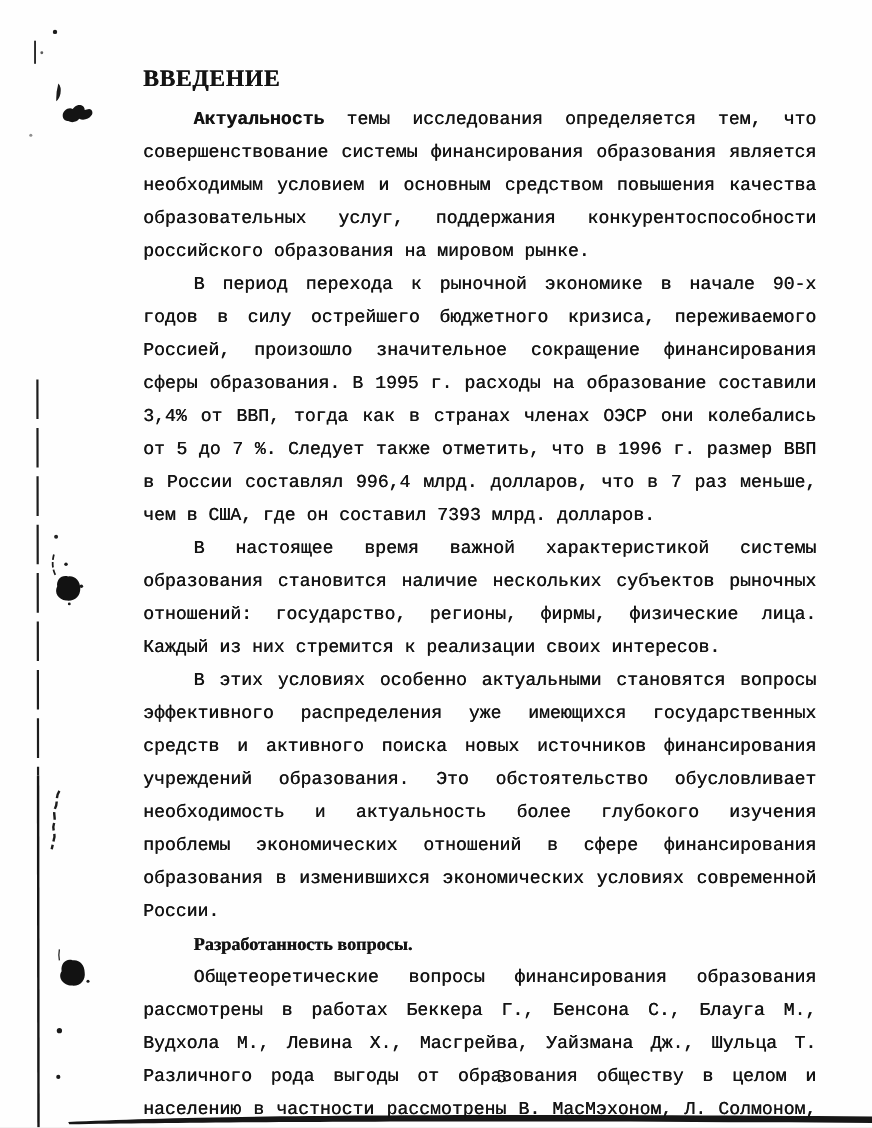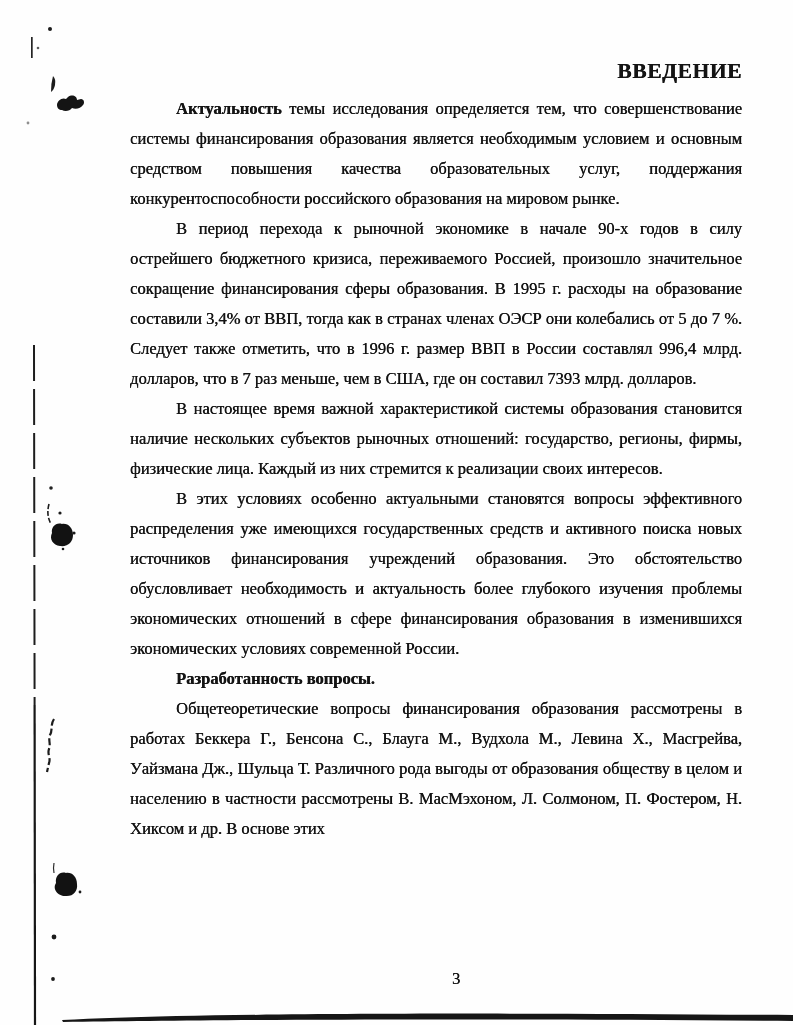--- a/index.html
+++ b/index.html
@@ -13,28 +13,28 @@
   }
   .text-block{
     position:absolute;
     left:130px;top:57px;width:612px;
     font-size:16.5px;line-height:30px;
     text-align:justify;
     text-shadow:0.35px 0 0 currentColor; 
   }
   .doc-title{
     margin:0 0 9px 0;
-    text-align:right;
+    text-align:left;
     font-weight:bold;
     font-size:21.5px;
     letter-spacing:0.6px;
     line-height:28px;
     text-indent:0;
   }
-  .para{margin:0;text-indent:46px;}
+  .para{margin:0;text-indent:46px;font-family:Liberation Mono, monospace;}
   .section-heading{margin:0;text-indent:46px;font-weight:bold;text-align:left;}
   .page-number{
     position:absolute;top:965px;left:150px;width:612px;
     text-align:center;font-size:16.5px;line-height:28px;
     text-shadow:0.3px 0 0 currentColor;
   }
   .artifacts{
     position:absolute;left:0;top:0;width:793px;height:1025px;
     pointer-events:none;
   }

